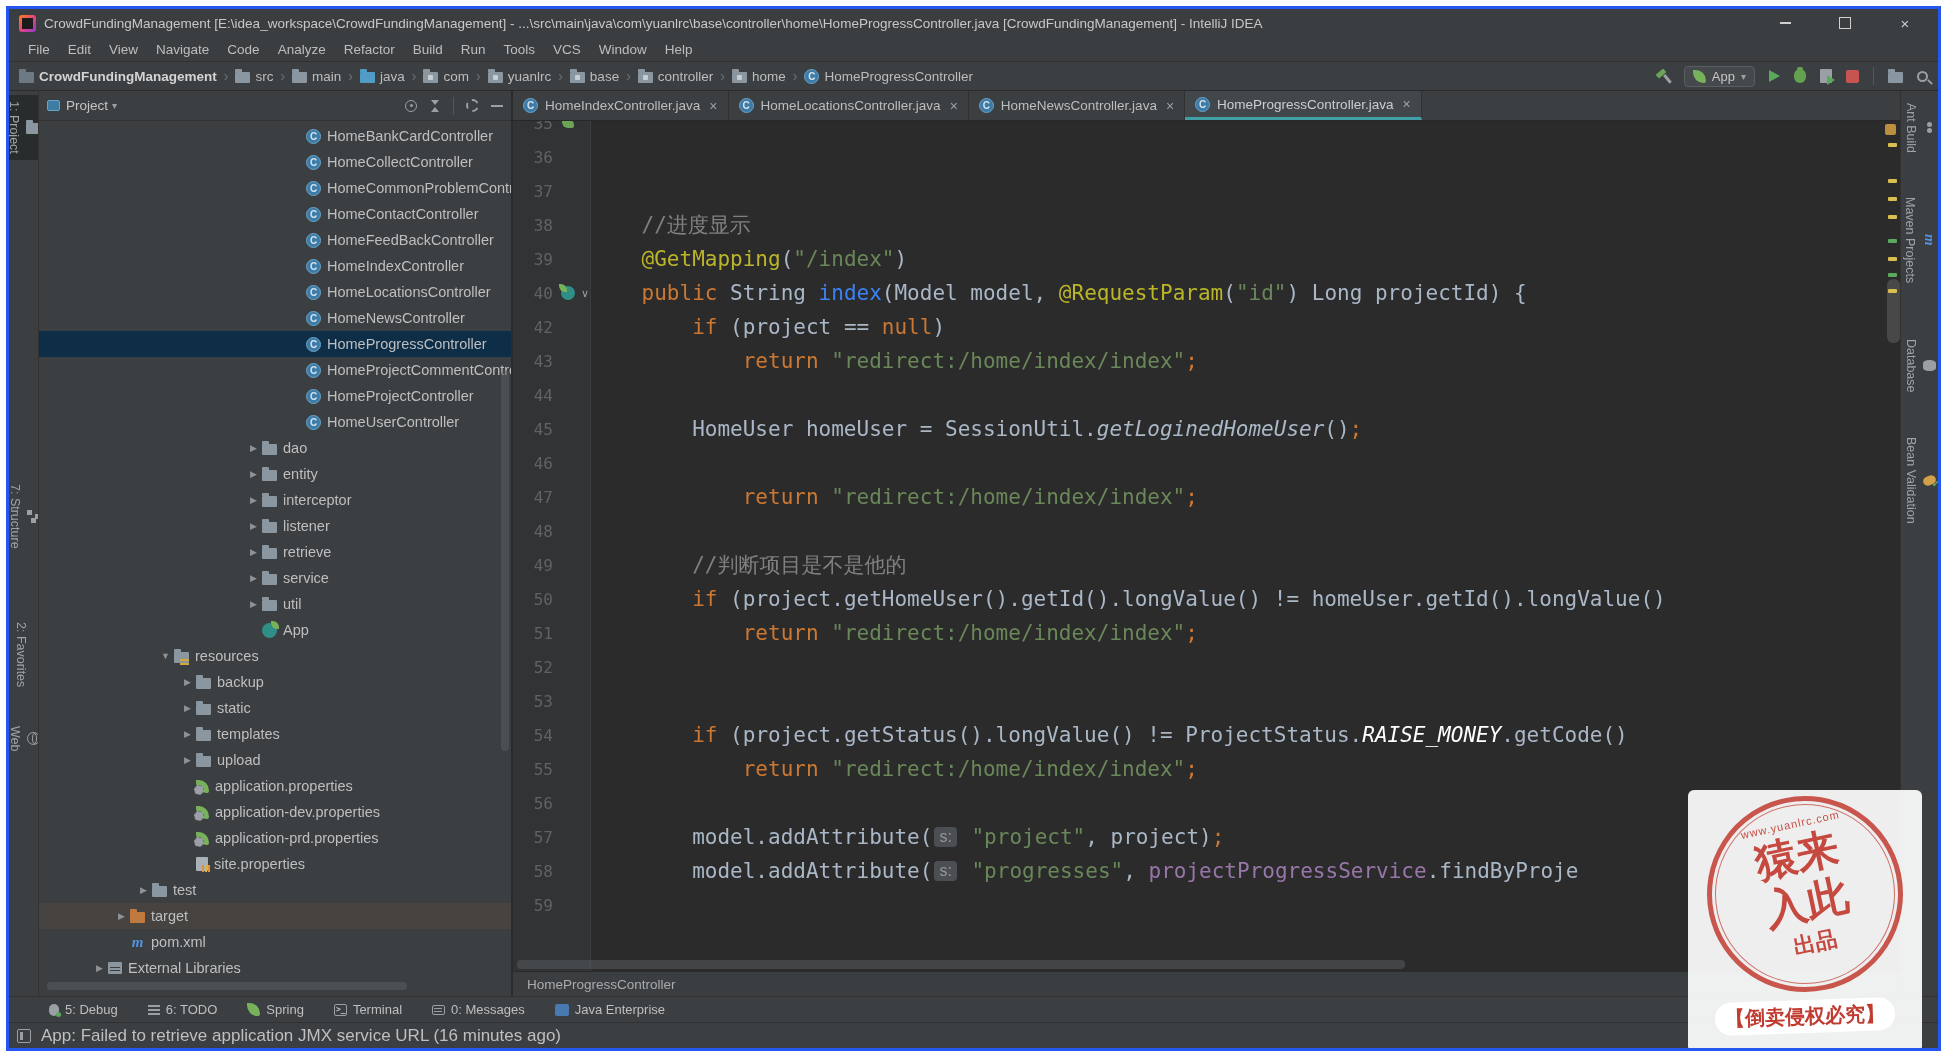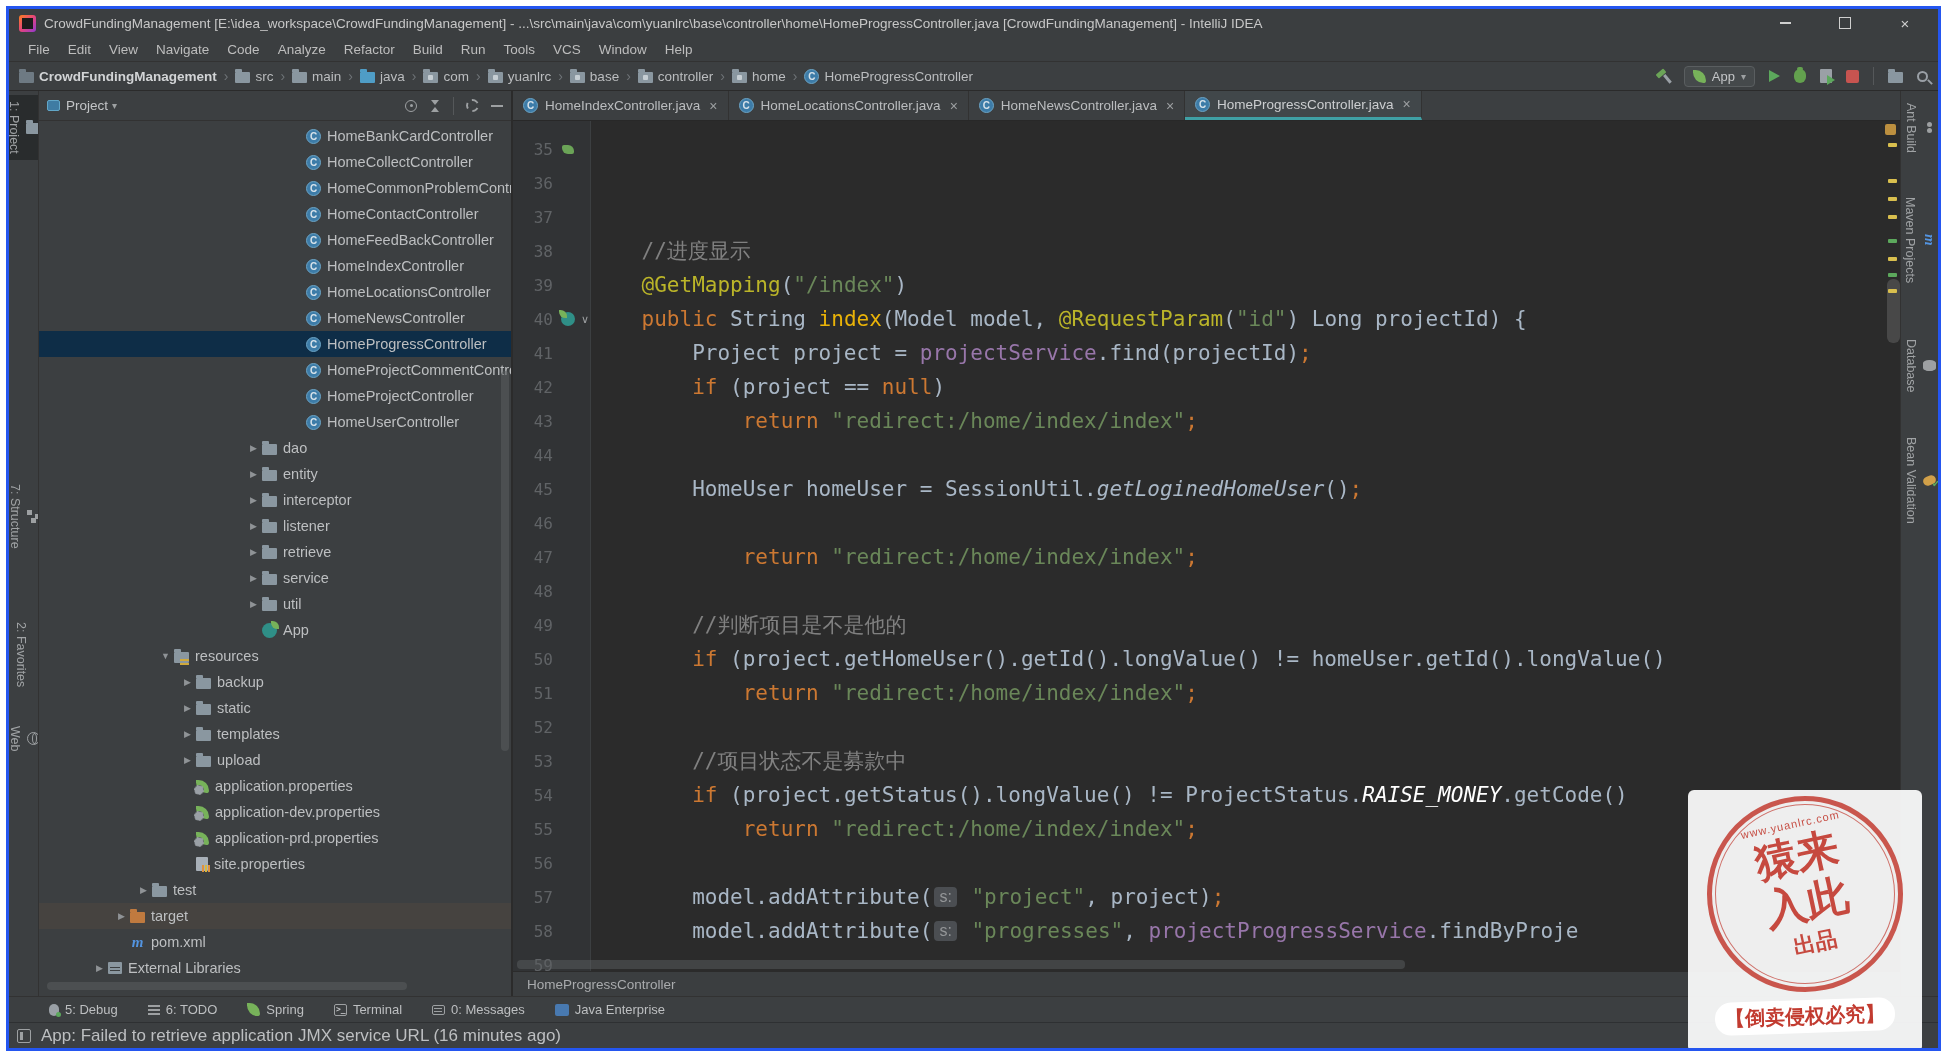--- a/index.html
+++ b/index.html
@@ -67,34 +67,34 @@
 
   
   .editor { flex:1; display:flex; flex-direction:column; min-width:0; background:#2b2b2b; }
   .tabbar { height:30px; background:#3c3f41; display:flex; align-items:stretch; border-bottom:1px solid #282828; flex:none; }
   .tab { display:flex; align-items:center; gap:7px; padding:0 10px; font-size:13.5px; color:#bbbdbf; border-right:1px solid #323232; position:relative; }
   .tab.active { background:#41474a; border-bottom:3px solid #3fa0a5; color:#ccced0; }
   .tab-close { color:#9da0a2; font-size:14px; margin-left:2px; }
 
   .code-area { flex:1; position:relative; overflow:hidden; background:#2b2b2b; }
   .gutter-bg { position:absolute; left:0; top:0; bottom:0; width:78px; background:#313335; border-right:1px solid #3c3f41; }
-  .code-scroll { position:relative;margin-top:26px; }
+  .code-scroll { position:relative; }
   .code-line { display:flex; align-items:center; height:34px; position:relative; }
   .code-line:first-child { margin-top:-15px; }
   .ln { width:44px; text-align:right; color:#606366; font:16px "DejaVu Sans Mono",monospace; flex:none; padding-right:4px; }
   .gslot { width:22px; flex:none; display:flex; align-items:center; justify-content:center; }
   .fslot { width:12px; flex:none; color:#9da0a2; font-size:11px; text-align:center; }
   pre.code { font:21px/34px "DejaVu Sans Mono",monospace; color:#a9b7c6; white-space:pre; }
   .kw  { color:#cc7832; }
   .ann { color:#bbb529; }
   .str { color:#6a8759; }
   .com { color:#808080; }
   .fld { color:#9876aa; }
   .cst { color:#ffffff; font-style:italic; }
-  .mth { color:#eab308; }
+  .mth { color:#3b82f6; }
   .stm { font-style:italic; }
   .semi{ color:#cc7832; }
   .hint { display:inline-block; background:#4b4e52; color:#949698; border-radius:4px; font-size:16px; line-height:20px; padding:0 5px; margin:0 2px; vertical-align:2px; font-family:"Liberation Sans",sans-serif; }
 
   .warn-box { position:absolute; top:3px; right:4px; width:11px; height:11px; background:#bc8f3f; border-radius:2px; }
   .emark { position:absolute; right:3px; width:9px; height:4px; border-radius:1px; }
   .ethumb { position:absolute; right:0; width:13px; height:64px; top:158px; background:rgba(255,255,255,.14); border-radius:6px; }
   .ehscroll { position:absolute; bottom:2px; left:4px; width:64%; height:9px; background:#5a5d5f; opacity:.5; border-radius:4px; }
 
   .editor-crumb { height:25px; background:#3b3e40; border-top:1px solid #2b2b2b; display:flex; align-items:center; padding-left:14px; color:#a9abad; font-size:13.5px; flex:none; }
@@ -549,26 +549,20 @@
             </div>
             <div class="code-line">
               <span class="ln">40</span>
               <span class="gslot">
                 <span class="ic ic-bean-line"></span>
               </span>
               <span class="fslot">∨</span>
               <pre class="code"><span>    </span><span class="kw">public </span><span>String </span><span class="mth">index</span><span>(Model model, </span><span class="ann">@RequestParam</span><span>(</span><span class="str">"id"</span><span>) Long projectId) {</span></pre>
             </div>
             <div class="code-line">
-              <span class="ln">41</span>
-              <span class="gslot"></span>
-              <span class="fslot"></span>
-              <pre class="code"><span>        Project project = </span><span class="fld">projectService</span><span>.find(projectId)</span><span class="semi">;</span></pre>
-            </div>
-            <div class="code-line">
               <span class="ln">42</span>
               <span class="gslot"></span>
               <span class="fslot"></span>
               <pre class="code"><span>        </span><span class="kw">if </span><span>(project == </span><span class="kw">null</span><span>)</span></pre>
             </div>
             <div class="code-line">
               <span class="ln">43</span>
               <span class="gslot"></span>
               <span class="fslot"></span>
               <pre class="code"><span>            </span><span class="kw">return </span><span class="str">"redirect:/home/index/index"</span><span class="semi">;</span></pre>
@@ -623,21 +617,20 @@
             <div class="code-line">
               <span class="ln">52</span>
               <span class="gslot"></span>
               <span class="fslot"></span>
               <pre class="code"></pre>
             </div>
             <div class="code-line">
               <span class="ln">53</span>
               <span class="gslot"></span>
               <span class="fslot"></span>
-              <pre class="code"><span class="com">        //项目状态不是募款中</span></pre>
             </div>
             <div class="code-line">
               <span class="ln">54</span>
               <span class="gslot"></span>
               <span class="fslot"></span>
               <pre class="code"><span>        </span><span class="kw">if </span><span>(project.getStatus().longValue() != ProjectStatus.</span><span class="cst">RAISE_MONEY</span><span>.getCode()</span></pre>
             </div>
             <div class="code-line">
               <span class="ln">55</span>
               <span class="gslot"></span>

